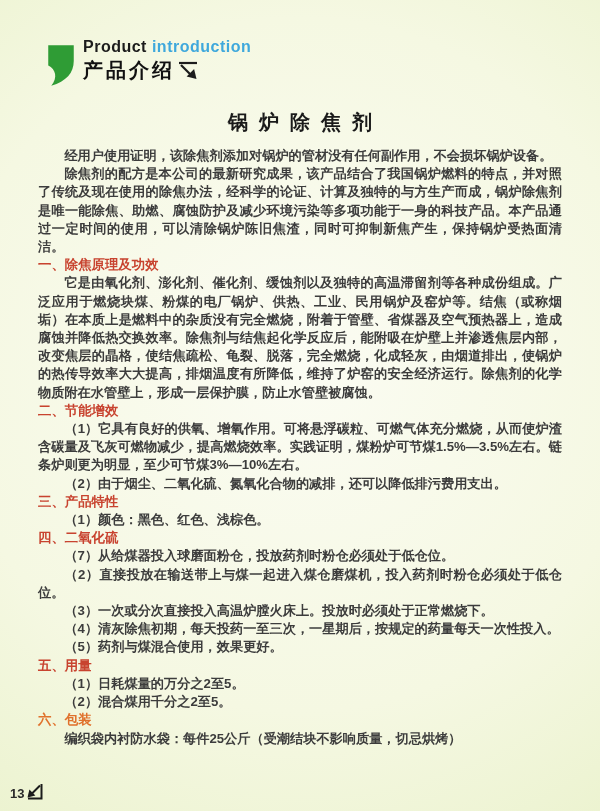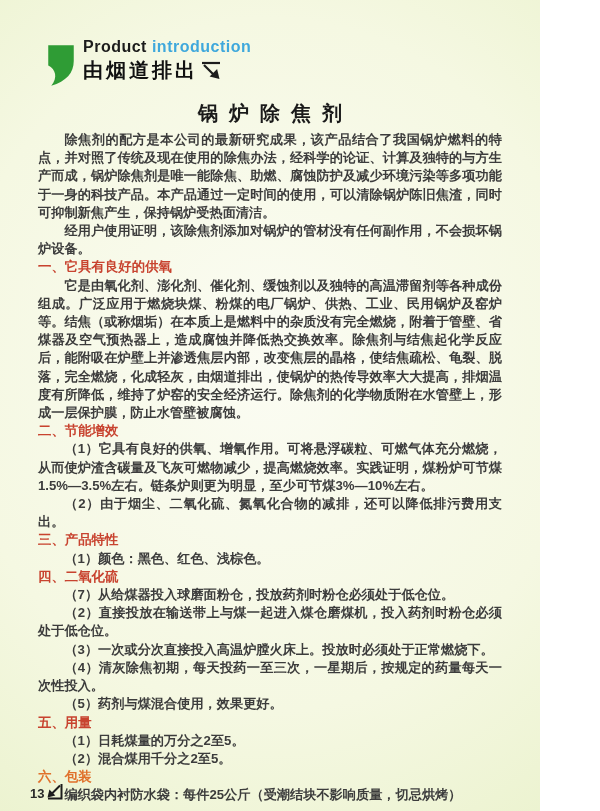--- a/index.html
+++ b/index.html
@@ -1,81 +1,81 @@
 <!DOCTYPE html>
 <html><head>
 <meta charset="utf-8">
 <style>
   html,body{margin:0;padding:0;}
   .page{
     position:relative;
-    width:540px;height:811px;
+    width:600px;height:811px;
     background:radial-gradient(ellipse 130% 95% at 50% 45%, #fbfcf3 0%, #f5f8e2 45%, #ecf3d0 70%, #e3efc5 100%);
     font-family:"Liberation Sans", sans-serif;
     overflow:hidden;
   }
   .hdr{position:absolute;left:46px;top:37px;display:flex;align-items:flex-start;}
   .hdr .logo{width:30px;height:57px;margin-right:7px;}
   .hdr-text{display:flex;flex-direction:column;}
   .en-line{font-size:16px;font-weight:700;color:#1c1c1c;letter-spacing:0.5px;line-height:20px;}
   .en-line .blue{color:#3fa8dc;font-weight:600;}
   .zh-line{font-size:20px;font-weight:700;color:#111;letter-spacing:3px;line-height:26px;display:flex;align-items:center;}
   .zh-line svg{margin-left:2px;}
   h1.doc-title{
-    margin:3px;padding-top:97px;text-align:center;
+    margin:12px;padding-top:97px;text-align:center;
     font-family:"DejaVu Serif", serif;font-size:20px;font-weight:700;color:#1a1a1a;
     letter-spacing:0.55em;text-indent:0.55em;line-height:26px;
   }
   main{
     margin:5px 38px 0 38px;
     font-size:13.2px;line-height:18.2px;color:#3c3c3c;
     text-align:justify;font-weight:600;
   }
   main p{margin:0;text-indent:2em;}
   main h2{margin:0;font-size:13.4px;line-height:18.2px;font-weight:700;color:#c8432f;}
   main h2.sec-6{color:#e0712c;}
   .pageno{
-    position:absolute;left:30px;bottom:10px;
+    position:absolute;left:10px;bottom:10px;
     font-size:13px;color:#2a2a2a;font-weight:600;
     display:flex;align-items:flex-end;text-align:center;
   }
   .pageno svg{margin-left:1px;}
 </style>
 </head>
 <body>
 
 <div class="page">
 
   <div class="hdr">
     <svg class="logo" viewBox="0 0 40 56" aria-hidden="true">
       <path d="M3 1 H37 V22 C37 38 27 49 7 55 C16 44 13 33 3 28 Z" fill="#2f9c35"></path>
     </svg>
     <div class="hdr-text">
       <div class="en-line">
         <span>Product</span>
         <span class="blue">introduction</span>
       </div>
       <div class="zh-line">
-        <span>由烟道排出</span>
+        <span>产品介绍</span>
         <svg width="22" height="22" viewBox="0 0 22 22" aria-hidden="true">
           <path d="M2 4 H20" stroke="#1c1c1c" stroke-width="2.2" fill="none"></path>
           <path d="M4 6 L14.5 16.5" stroke="#1c1c1c" stroke-width="2.2" fill="none"></path>
           <path d="M19.5 20 L9.6 17.6 L17.1 10.1 Z" fill="#1c1c1c"></path>
         </svg>
       </div>
     </div>
   </div>
 
   <h1 class="doc-title">锅炉除焦剂</h1>
 
   <main>
+    <p>经用户使用证明，该除焦剂添加对锅炉的管材没有任何副作用，不会损坏锅炉设备。</p>
     <p>除焦剂的配方是本公司的最新研究成果，该产品结合了我国锅炉燃料的特点，并对照了传统及现在使用的除焦办法，经科学的论证、计算及独特的与方生产而成，锅炉除焦剂是唯一能除焦、助燃、腐蚀防护及减少环境污染等多项功能于一身的科技产品。本产品通过一定时间的使用，可以清除锅炉陈旧焦渣，同时可抑制新焦产生，保持锅炉受热面清洁。</p>
-    <p>经用户使用证明，该除焦剂添加对锅炉的管材没有任何副作用，不会损坏锅炉设备。</p>
 
-    <h2>一、它具有良好的供氧</h2>
+    <h2>一、除焦原理及功效</h2>
     <p>它是由氧化剂、澎化剂、催化剂、缓蚀剂以及独特的高温滞留剂等各种成份组成。广泛应用于燃烧块煤、粉煤的电厂锅炉、供热、工业、民用锅炉及窑炉等。结焦（或称烟垢）在本质上是燃料中的杂质没有完全燃烧，附着于管壁、省煤器及空气预热器上，造成腐蚀并降低热交换效率。除焦剂与结焦起化学反应后，能附吸在炉壁上并渗透焦层内部，改变焦层的晶格，使结焦疏松、龟裂、脱落，完全燃烧，化成轻灰，由烟道排出，使锅炉的热传导效率大大提高，排烟温度有所降低，维持了炉窑的安全经济运行。除焦剂的化学物质附在水管壁上，形成一层保护膜，防止水管壁被腐蚀。</p>
 
     <h2>二、节能增效</h2>
     <p>（1）它具有良好的供氧、增氧作用。可将悬浮碳粒、可燃气体充分燃烧，从而使炉渣含碳量及飞灰可燃物减少，提高燃烧效率。实践证明，煤粉炉可节煤1.5%—3.5%左右。链条炉则更为明显，至少可节煤3%—10%左右。</p>
     <p>（2）由于烟尘、二氧化硫、氮氧化合物的减排，还可以降低排污费用支出。</p>
 
     <h2>三、产品特性</h2>
     <p>（1）颜色：黑色、红色、浅棕色。</p>
 
     <h2>四、二氧化硫</h2>

